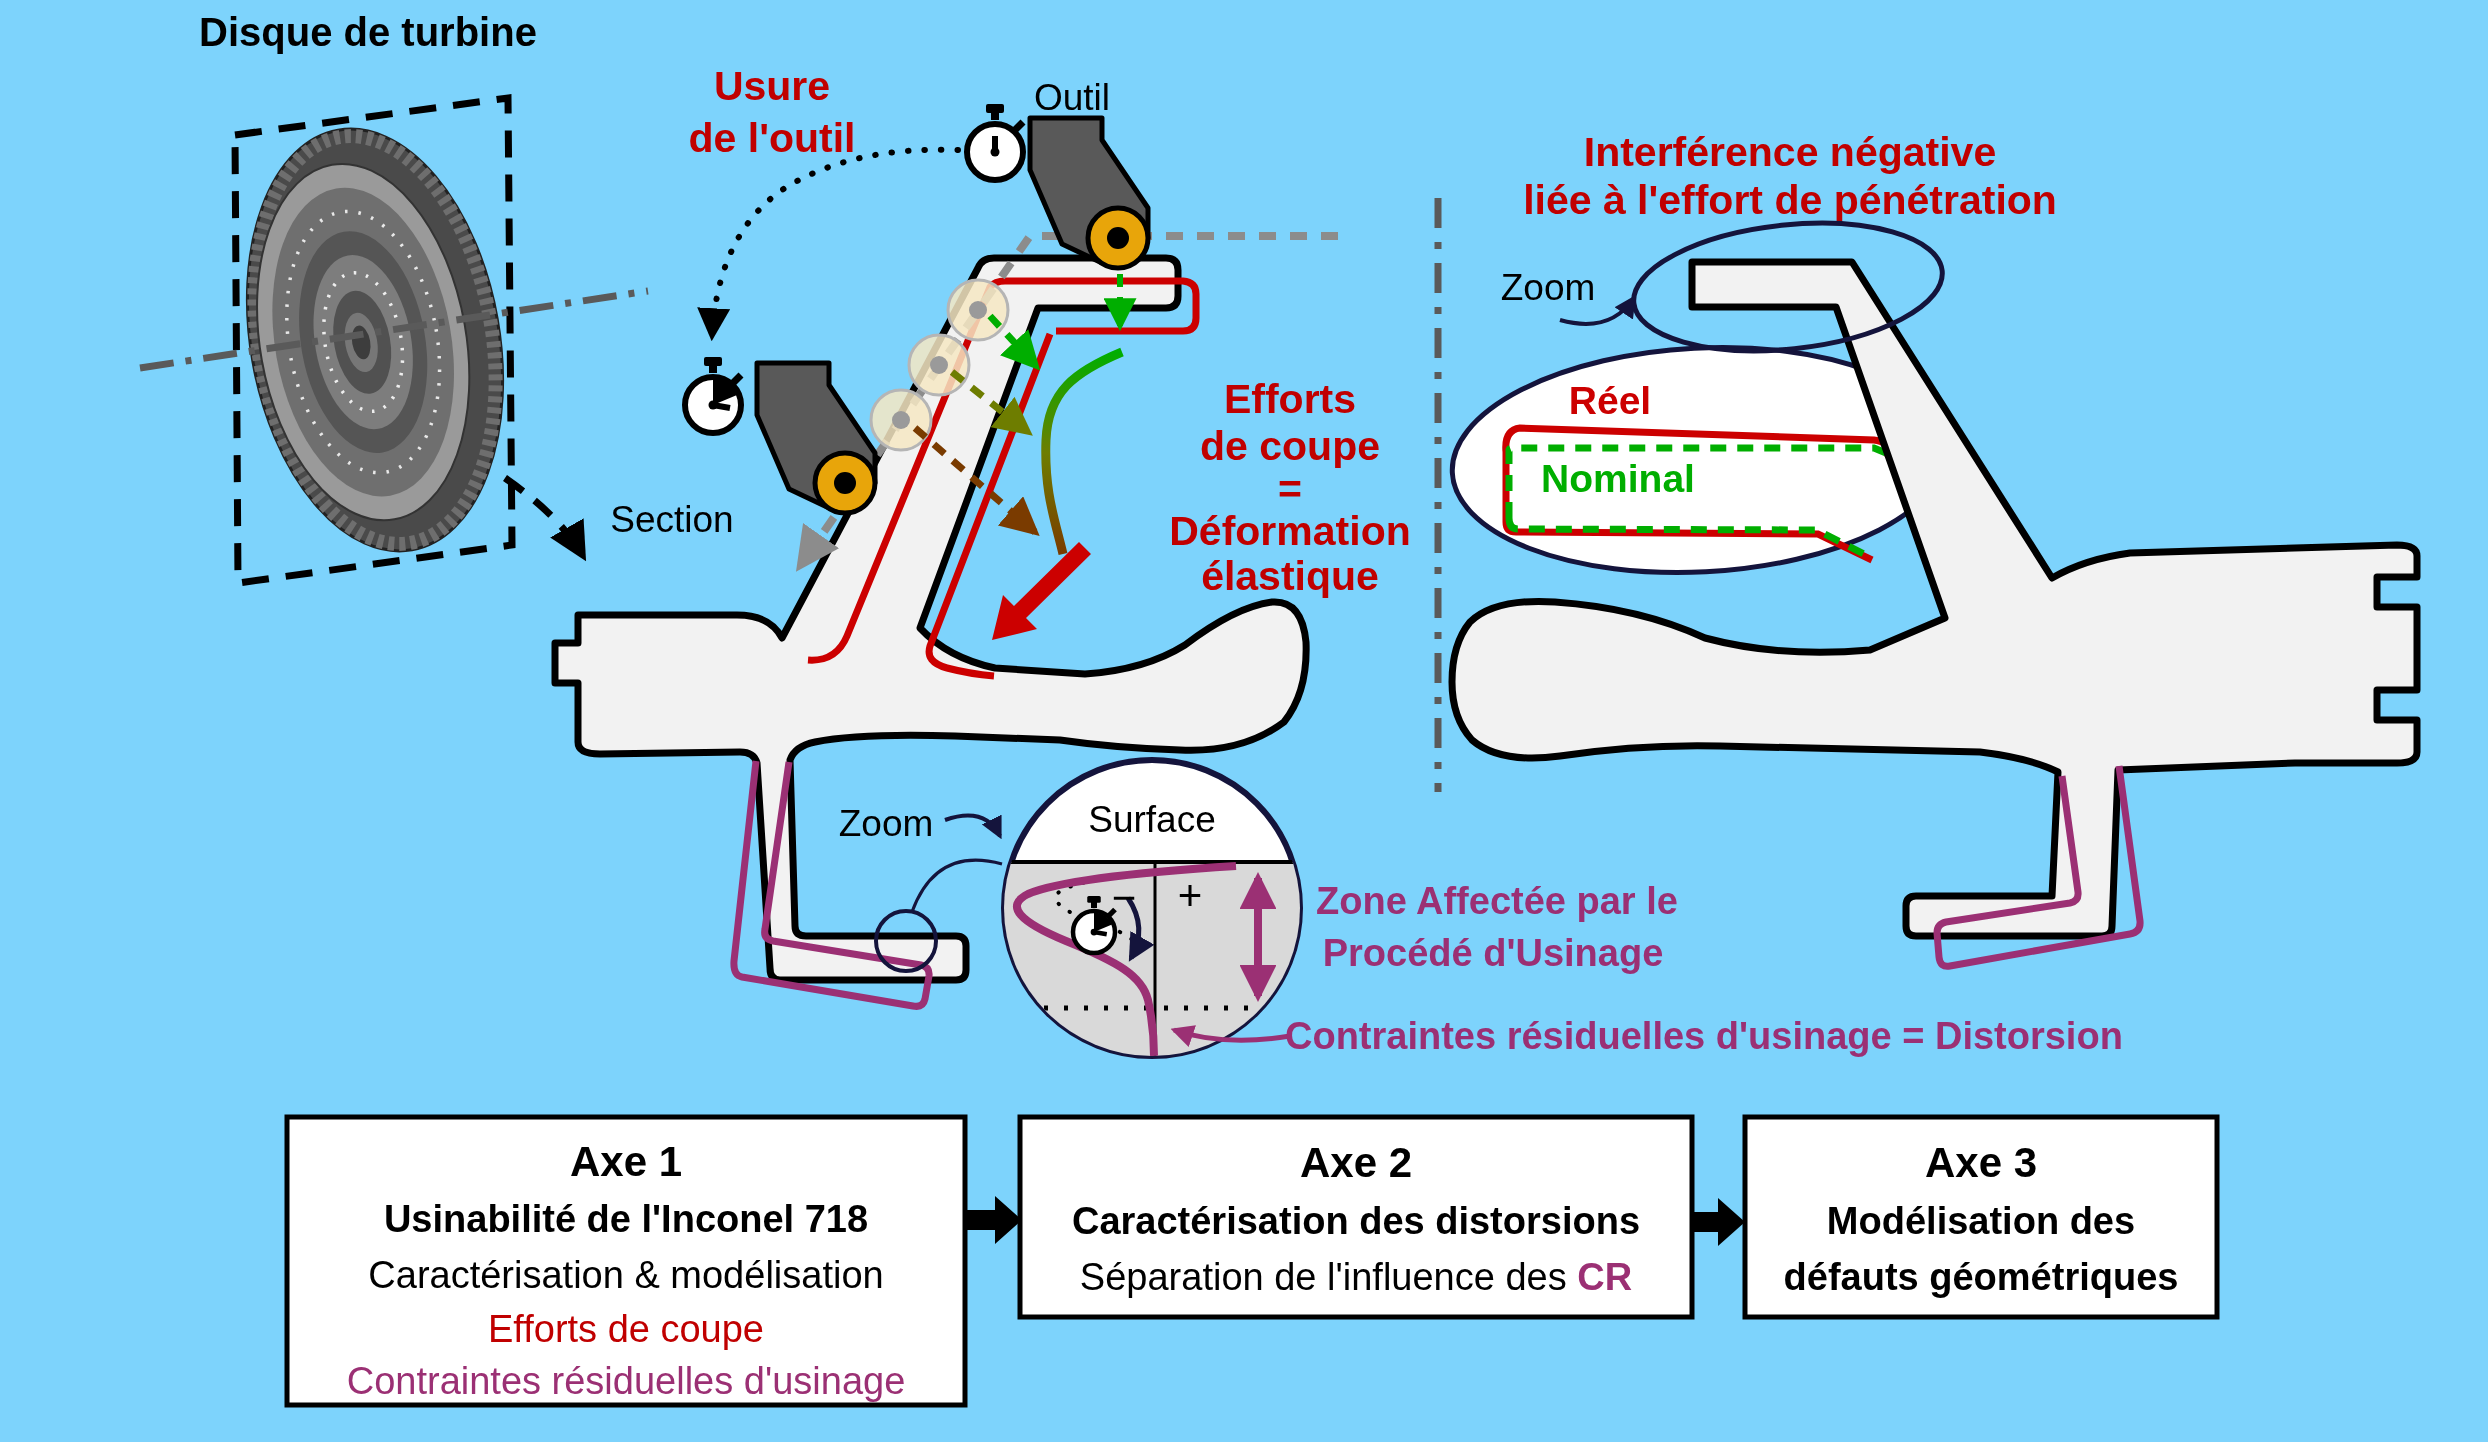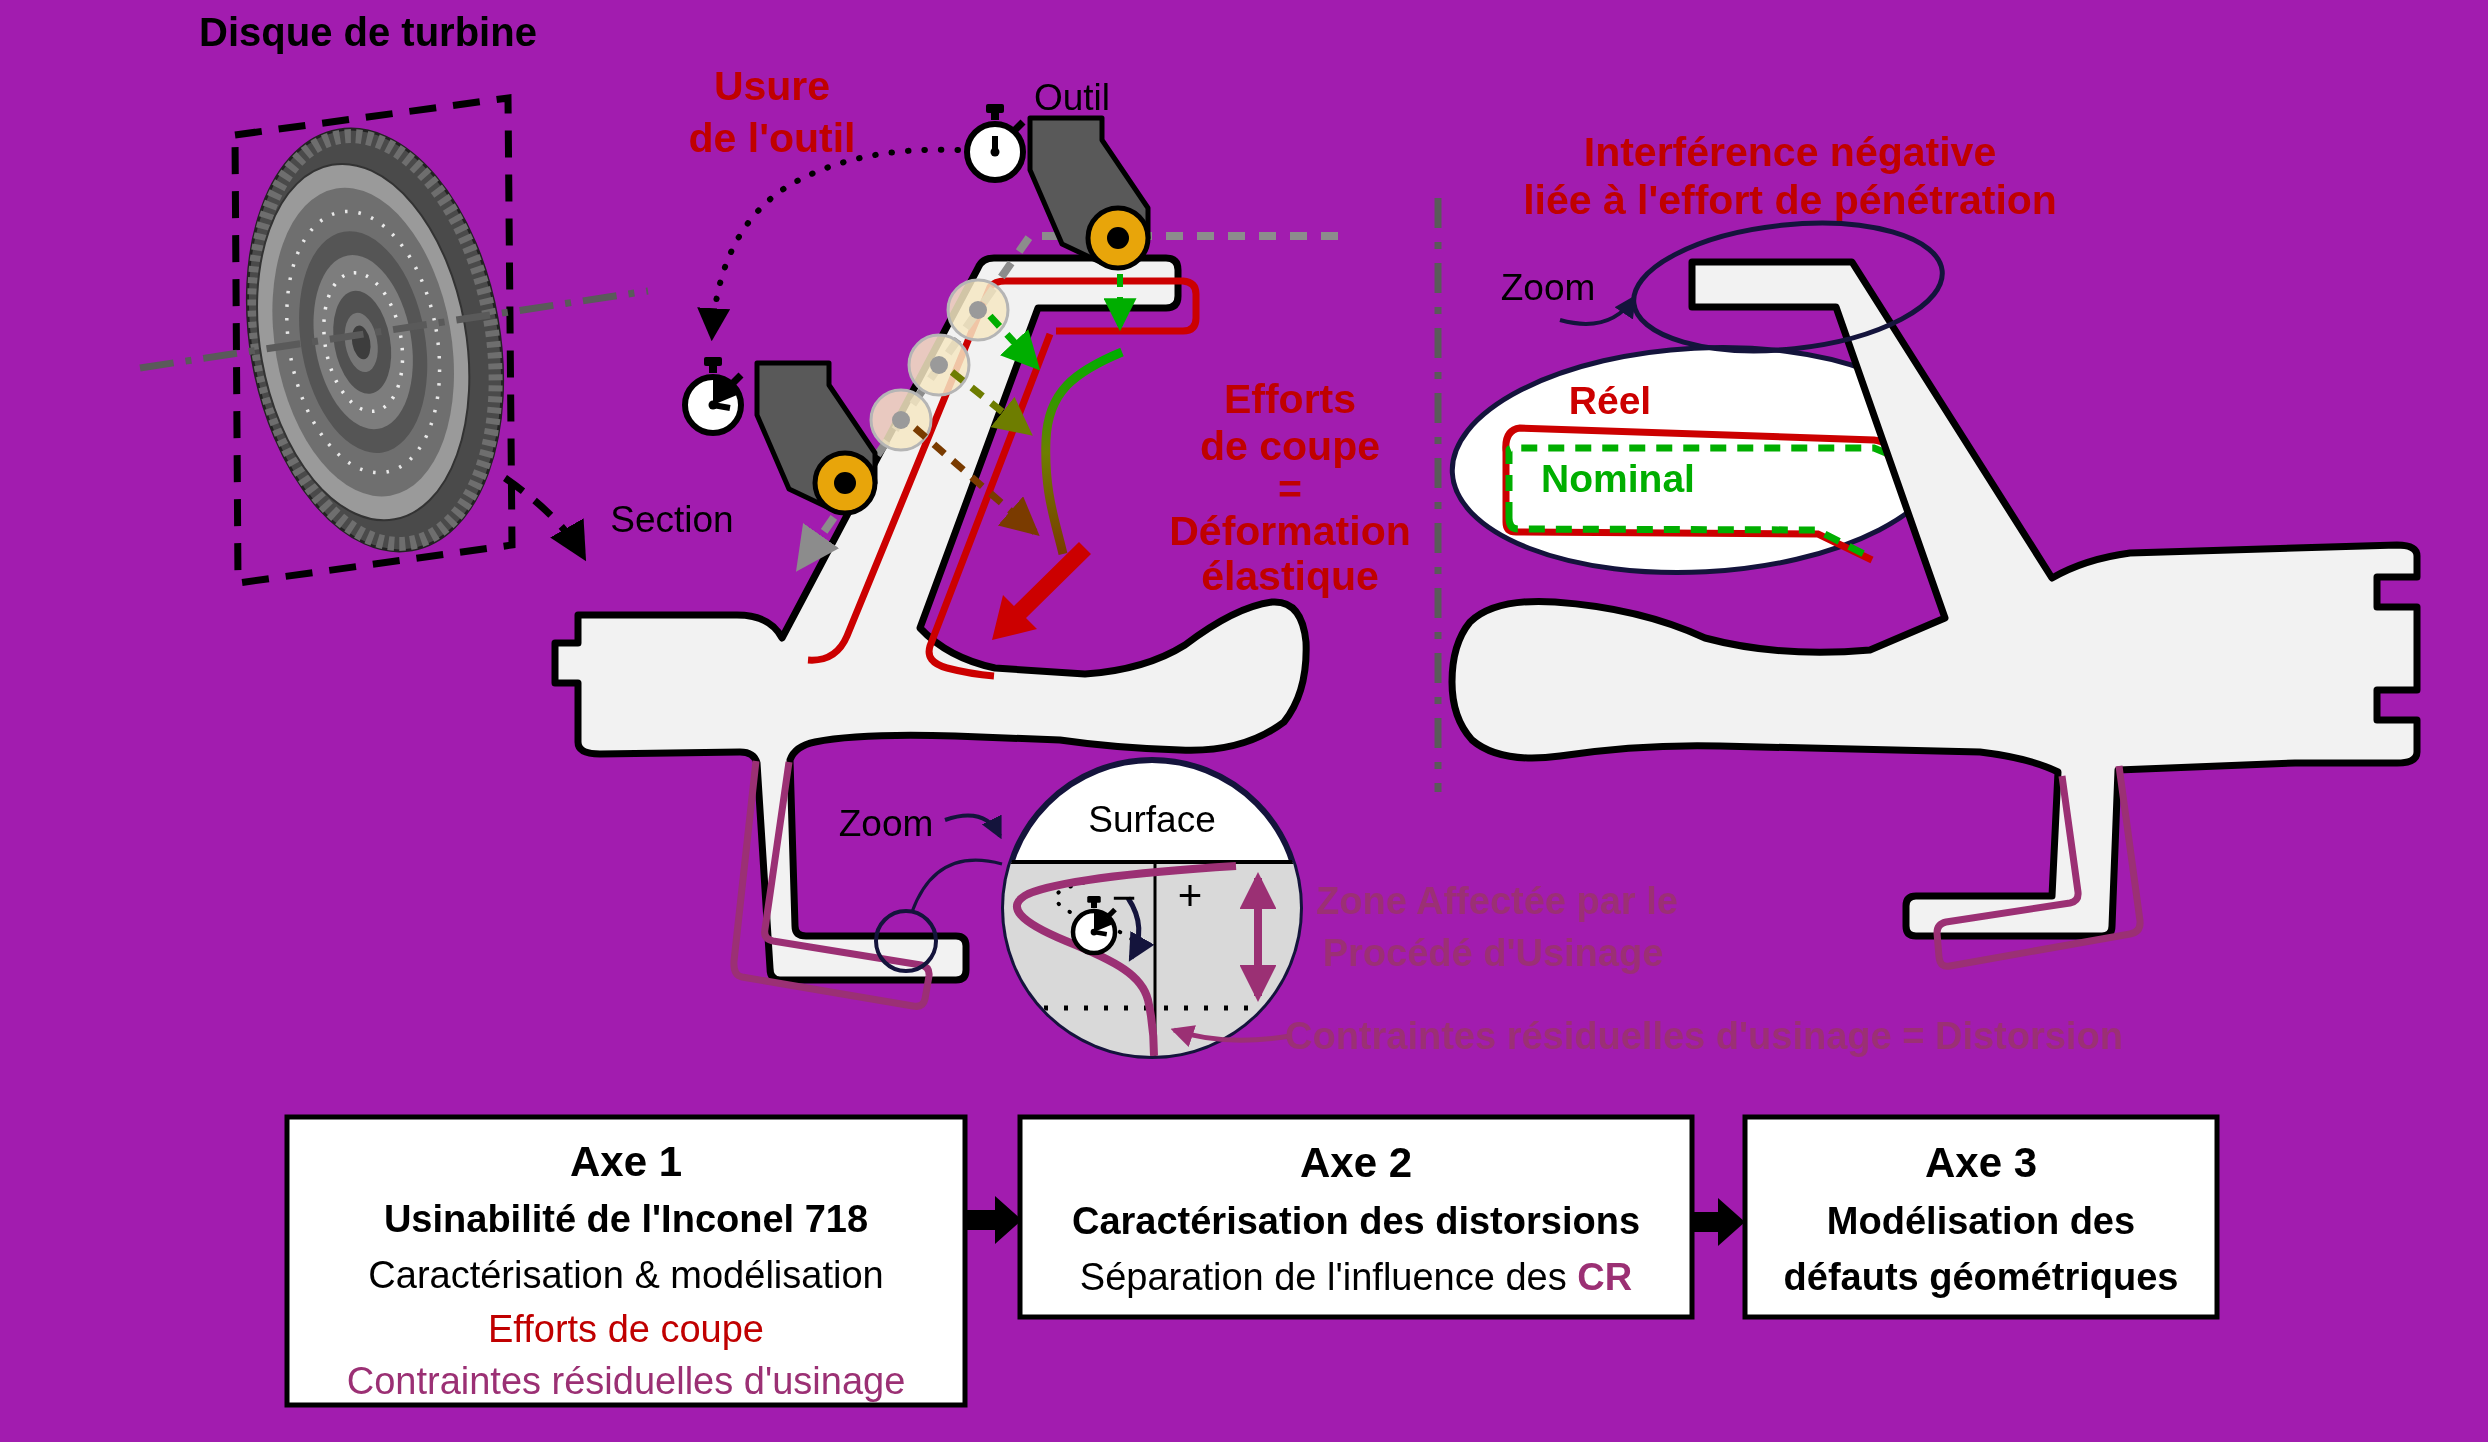--- a/index.html
+++ b/index.html
@@ -1,16 +1,16 @@
 <!DOCTYPE html>
 <html><head>
 <meta charset="utf-8">
 <style>
   html,body{margin:0;padding:0;background:#fff;}
-  .stage{position:relative;width:2488px;height:1442px;background:#a21caf;overflow:hidden;}
+  .stage{position:relative;width:2488px;height:1442px;background:#7dd3fc;overflow:hidden;}
   svg text{font-family:"Liberation Sans","DejaVu Sans",sans-serif;}
   .tTitle{font-size:40px;font-weight:bold;fill:#000;}
   .tRed{font-size:41px;font-weight:bold;fill:#C00000;}
   .tLbl{font-size:37px;fill:#000;}
   .tReel{font-size:39px;font-weight:bold;fill:#CC0000;}
   .tNom{font-size:39px;font-weight:bold;fill:#00AE00;}
   .tPurp{font-size:38px;font-weight:bold;fill:#9B3074;}
   .tSign{font-size:42px;fill:#000;}
   .tBoxT{font-size:42px;font-weight:bold;fill:#000;}
   .tBox{font-size:38px;fill:#000;}

